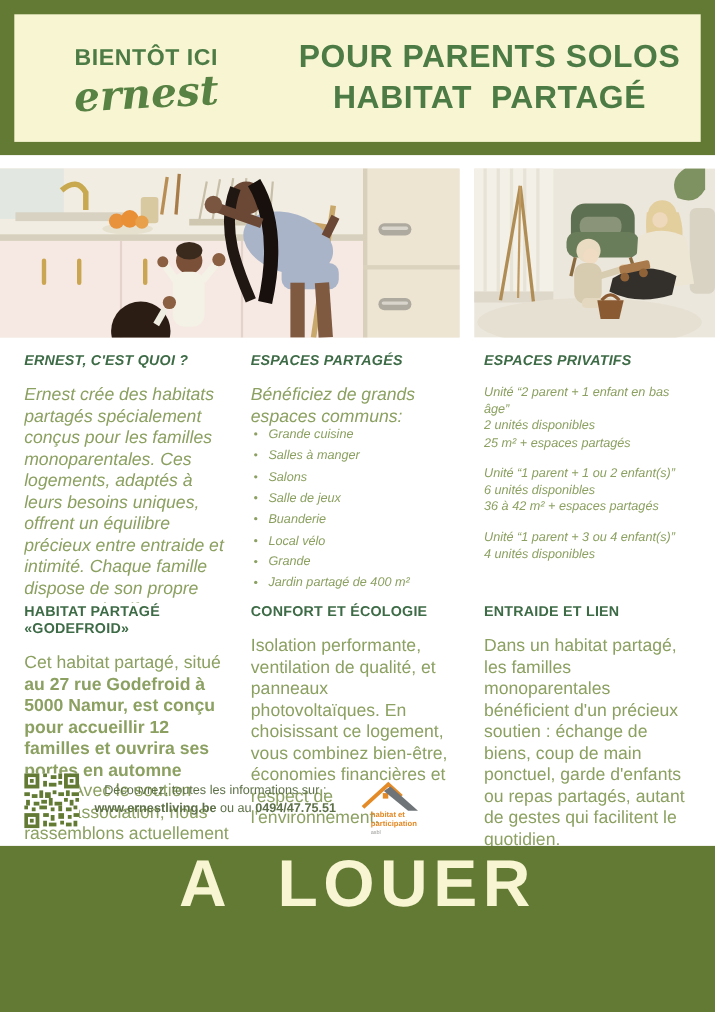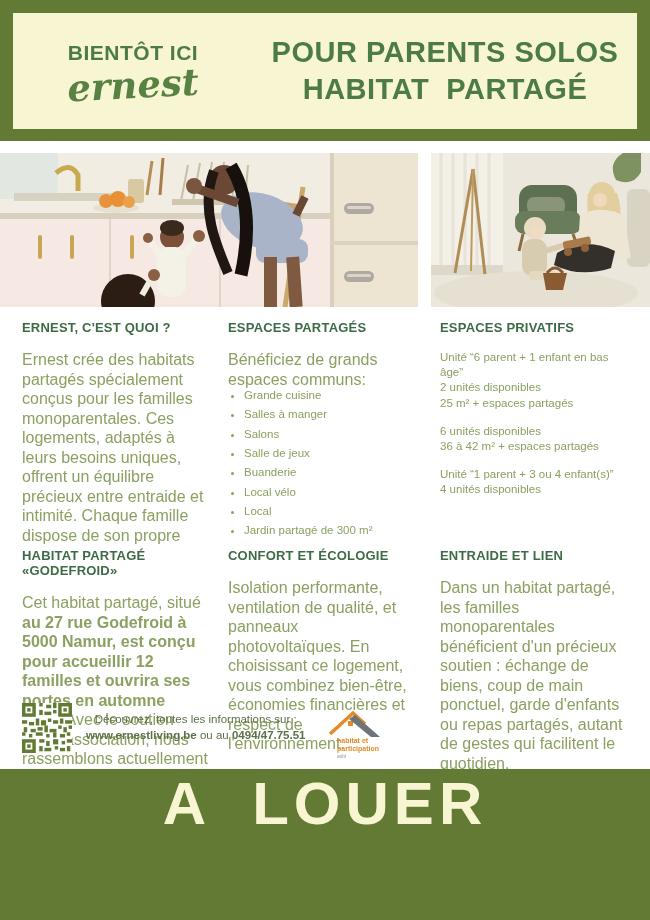--- a/index.html
+++ b/index.html
@@ -21,21 +21,21 @@
   
   .photos{position:absolute;top:153px;left:0;width:650px;height:154px;display:flex;gap:13px;}
   .photo{height:154px;overflow:hidden;}
   .photo svg{display:block;}
   .photo-left{width:418px;}
   .photo-right{flex:1;}
 
   
   .content{position:absolute;top:320px;left:22px;width:608px;color:#8BA061;}
   .grid{display:grid;grid-template-columns:186px 192px 190px;column-gap:20px;}
-  .cell-r1{height:228px;overflow:hidden;}
+  .cell-r1{height:228px;overflow:hidden;font-style:italic;}
   .section-heading{font-size:13px;font-weight:700;color:#3D6B46;margin:0 0 15px 0;letter-spacing:.2px;}
   .body-text{font-size:16px;line-height:1.22;color:#8BA061;margin:0;}
   .bullets{margin:0 0 0 2px;padding-left:14px;font-size:11.5px;line-height:1.2;}
   .bullets li{margin-bottom:5.5px;}
   .unit{margin-top:13px;font-size:11.5px;line-height:1.32;}
   .bold-inline{font-weight:700;}
 
   
   .contact{position:absolute;top:703px;left:22px;display:flex;align-items:flex-start;gap:14px;}
   .qr{width:50px;height:50px;}
@@ -190,33 +190,34 @@
       <div class="cell-r1">
         <h3 class="section-heading">ESPACES PARTAGÉS</h3>
         <p class="body-text">Bénéficiez de grands espaces communs:</p>
         <ul class="bullets">
           <li>Grande cuisine</li>
           <li>Salles à manger</li>
           <li>Salons</li>
           <li>Salle de jeux</li>
           <li>Buanderie</li>
           <li>Local vélo</li>
-          <li>Local</li>
-          <li>Jardin partagé de 300 m²</li>
+          <li>Grande</li>
+          <li>Jardin partagé de 400 m²</li>
         </ul>
       </div>
 
       <div class="cell-r1">
         <h3 class="section-heading">ESPACES PRIVATIFS</h3>
         <div class="unit">
-          <div>Unité “6 parent + 1 enfant en bas âge”</div>
+          <div>Unité “2 parent + 1 enfant en bas âge”</div>
           <div>2 unités disponibles</div>
           <div>25 m² + espaces partagés</div>
         </div>
         <div class="unit">
+          <div>Unité “1 parent + 1 ou 2 enfant(s)”</div>
           <div>6 unités disponibles</div>
           <div>36 à 42 m² + espaces partagés</div>
         </div>
         <div class="unit">
           <div>Unité “1 parent + 3 ou 4 enfant(s)”</div>
           <div>4 unités disponibles</div>
 
         </div>
       </div>
 

